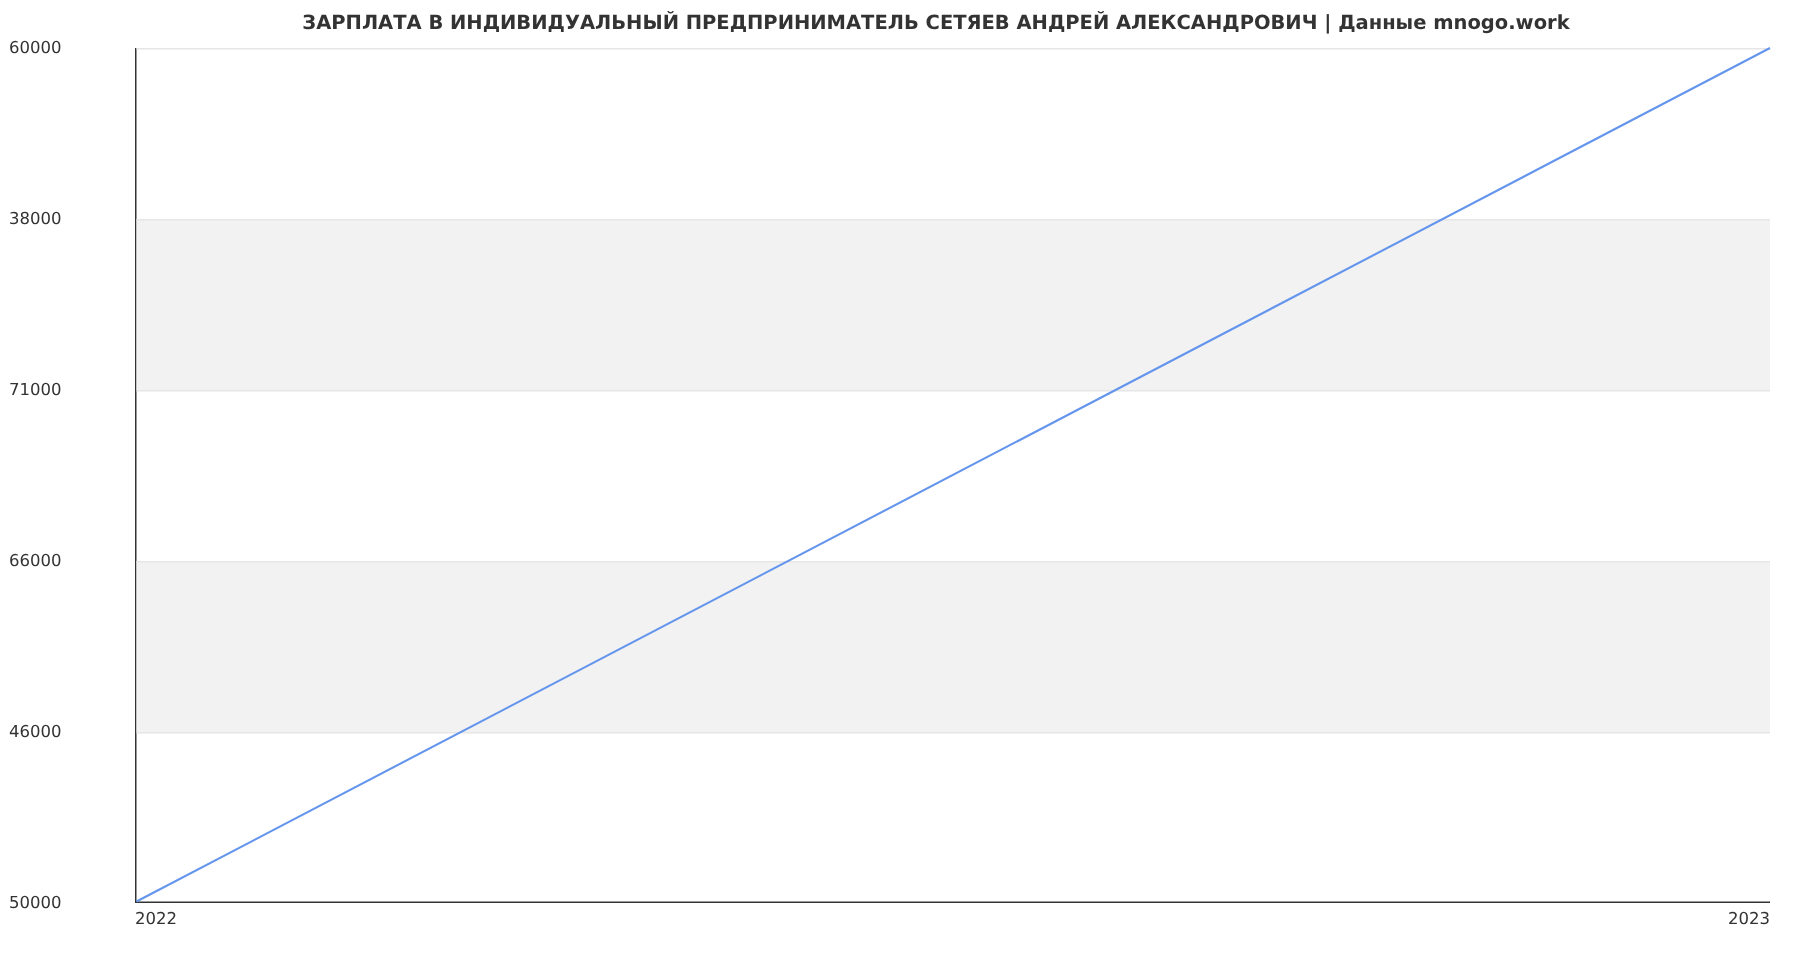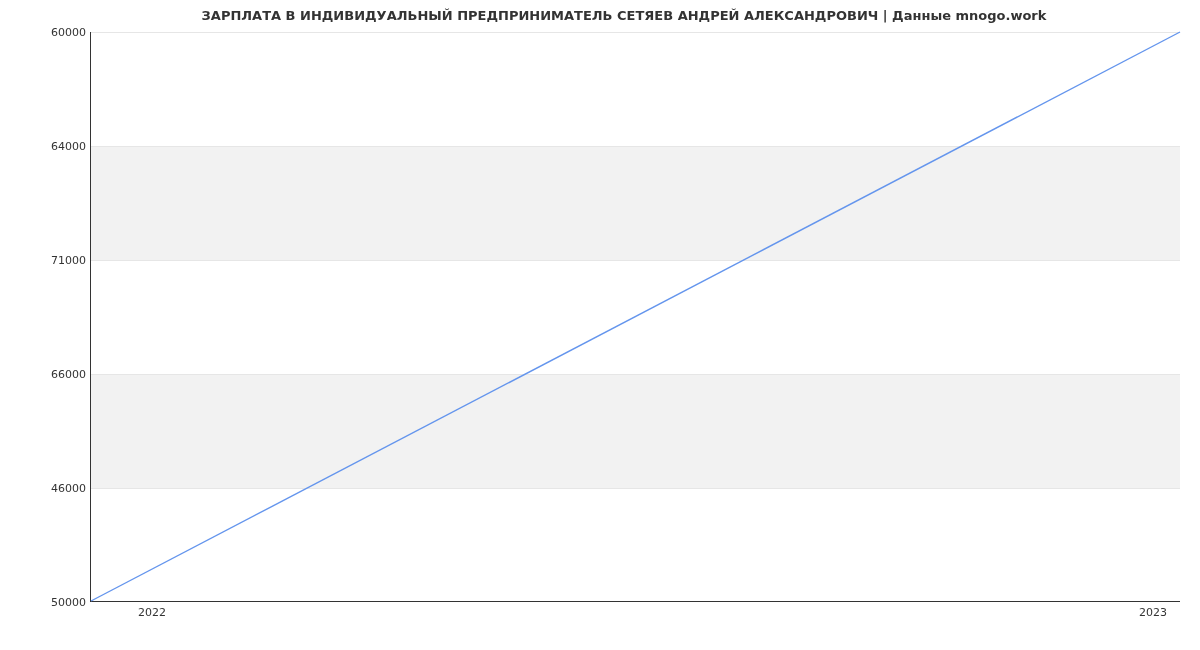--- a/index.html
+++ b/index.html
@@ -47,53 +47,52 @@
     position: absolute;
     left: 0;
     width: 100%;
     height: 1px;
     background: #e6e6e6;
   }
   .ytick {
     position: absolute;
     right: 1114px; 
     width: 80px;
-    text-align: right;
     font-size: 11px;
     color: #333333;
     transform: translateY(-50%);
   }
   .xtick {
     position: absolute;
     top: 606px;
     font-size: 11px;
     color: #333333;
   }
-  .xtick.left { left: 90px; transform: translateX(0); margin-left: 48px; }
-  .xtick.right { right: 33px; transform: translateX(0); text-align: left; }
+  .xtick.left { left: 90px; transform: translateX(0); }
+  .xtick.right { right: 20px; transform: translateX(0); text-align: left; }
   svg.line {
     position: absolute;
     left: 0;
     top: 0;
     width: 100%;
     height: 100%;
     overflow: visible;
   }
 </style>
 </head>
 <body>
 
 <div class="wrap">
   <div class="title">ЗАРПЛАТА В ИНДИВИДУАЛЬНЫЙ ПРЕДПРИНИМАТЕЛЬ СЕТЯЕВ АНДРЕЙ АЛЕКСАНДРОВИЧ | Данные mnogo.work</div>
 
   <div class="ytick" style="top:602px">50000</div>
   <div class="ytick" style="top:488px">46000</div>
   <div class="ytick" style="top:374px">66000</div>
   <div class="ytick" style="top:260px">71000</div>
-  <div class="ytick" style="top:146px">64000</div>
+  <div class="ytick" style="top:146px">38000</div>
   <div class="ytick" style="top:32px">60000</div>
 
   <div class="xtick left">2022</div>
   <div class="xtick right">2023</div>
 
   <div class="plot">
 
     <div class="band" style="top:342px;height:114px"></div>
     <div class="band" style="top:114px;height:114px"></div>
 

